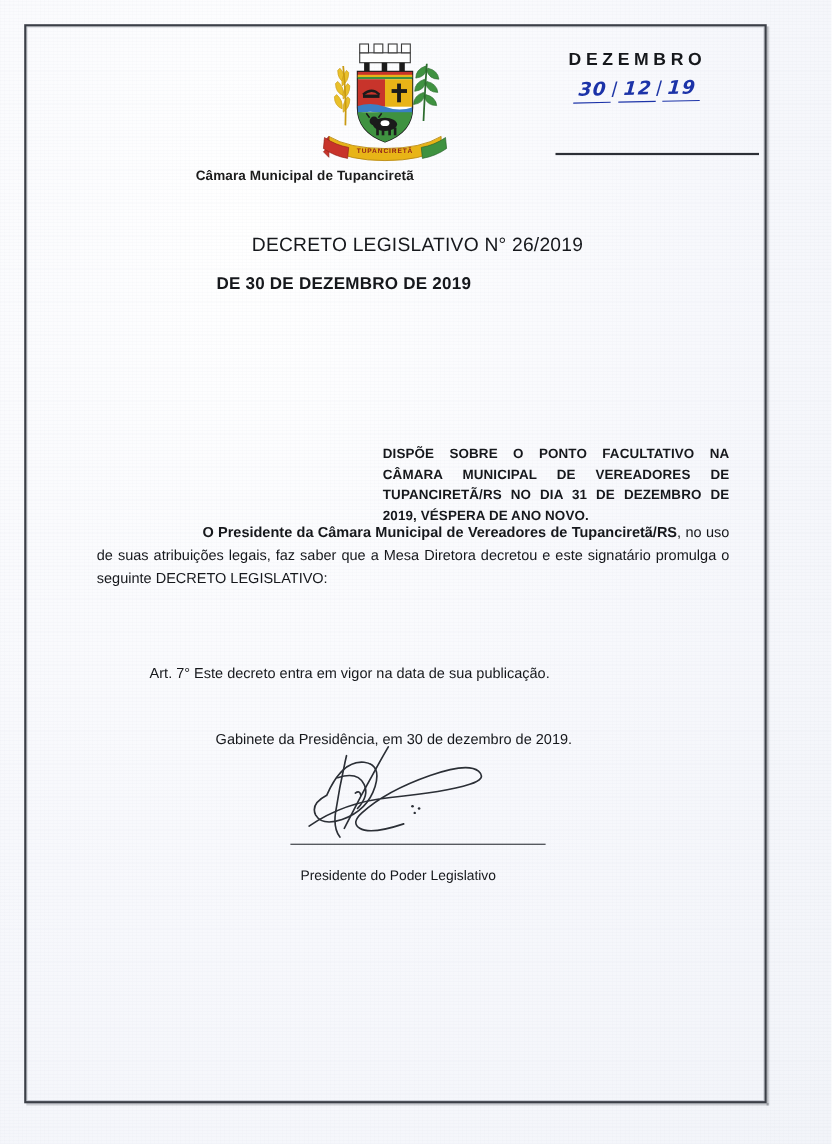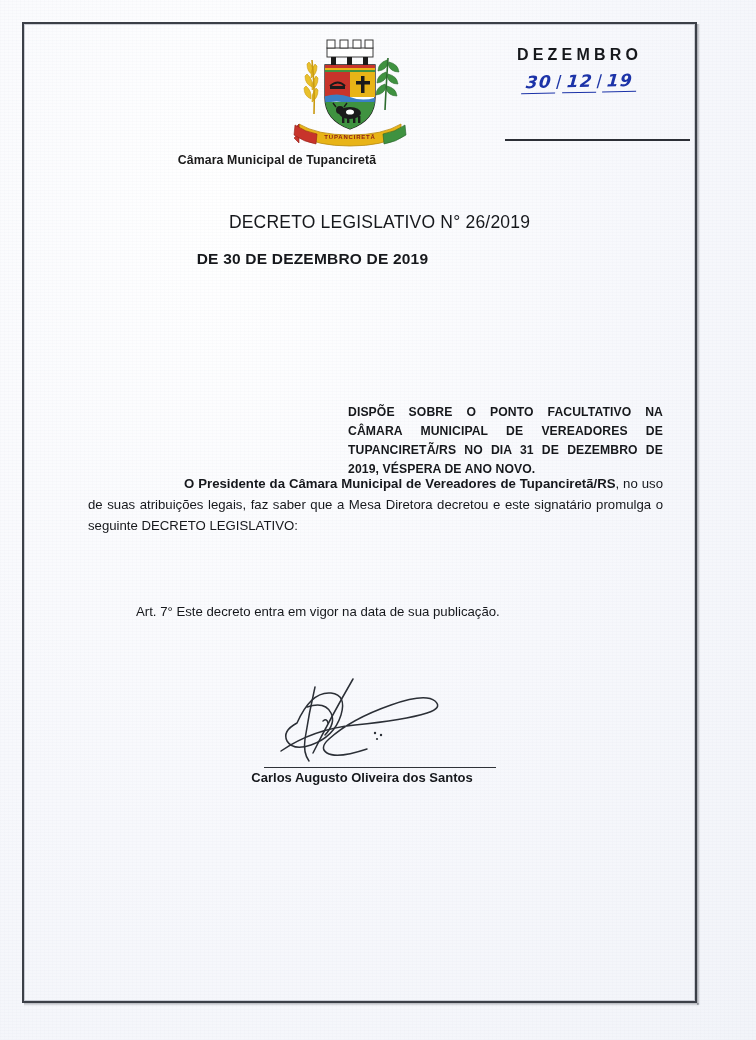--- a/index.html
+++ b/index.html
@@ -338,35 +338,38 @@
 
     <div class="body-block p-preamble">
       <span class="indent"></span><b class="strong">O Presidente da Câmara Municipal de Vereadores de Tupanciretã/RS</b><span>, no uso de suas atribuições legais, faz saber que a Mesa Diretora decretou e este signatário promulga o seguinte DECRETO LEGISLATIVO:</span>
     </div>
 
 
     <div class="body-block p-art2">
       <span class="indent"></span><span>Art. 7° Este decreto entra em vigor na data de sua publicação.</span>
     </div>
 
+    <div class="body-block p-local">
+      <span class="indent-local"></span><span>Gabinete da Presidência, em 30 de dezembro de 2019.</span>
+    </div>
 
     <div class="sig-zone">
       <svg class="sig-svg" width="230" height="100" viewBox="0 0 230 100">
         <g fill="none" stroke="#2b2f36" stroke-width="1.5" stroke-linecap="round">
           <path d="M58 10 q-6 26 -10 52 q-2 14 4 22"></path>
           <path d="M96 2 q-22 38 -40 74"></path>
           <path d="M40 46 q14 -32 34 -30 q16 2 10 22 q-7 22 -30 30 q-18 6 -24 -4 q-5 -10 10 -18"></path>
           <path d="M24 74 q32 -22 74 -26 q50 -5 72 -12 q16 -5 8 -12 q-10 -8 -44 4 q-40 14 -62 34 q-10 9 -2 14 q10 6 40 -4"></path>
           <path d="M50 30 q18 -6 24 6 q5 10 -6 22"></path>
           <path d="M66 44 q4 -3 5 2"></path>
         </g>
         <g fill="#2b2f36">
           <circle cx="118" cy="56" r="1.2"></circle>
           <circle cx="124" cy="58" r="1.2"></circle>
           <circle cx="120" cy="62" r="1.1"></circle>
         </g>
       </svg>
       <div class="sig-line"></div>
-      <div class="sig-name">Carlos Augusto Oliveira dos Santos</div>
+      <div class="sig-role">Presidente do Poder Legislativo</div>
     </div>
 
   </div>
 </div>
 
 </body></html>

